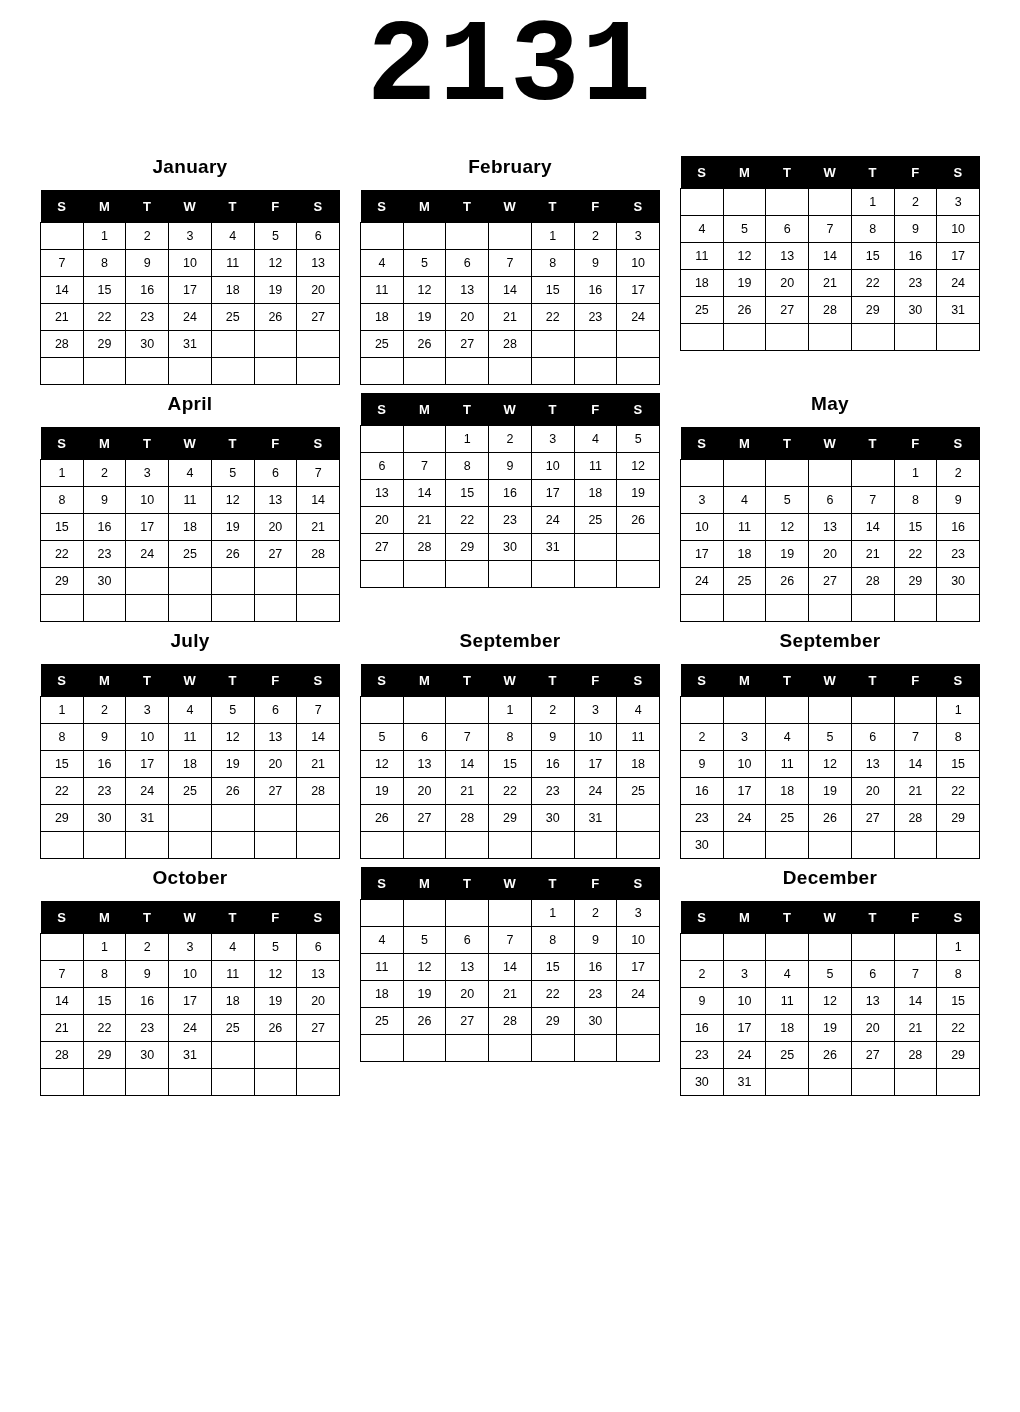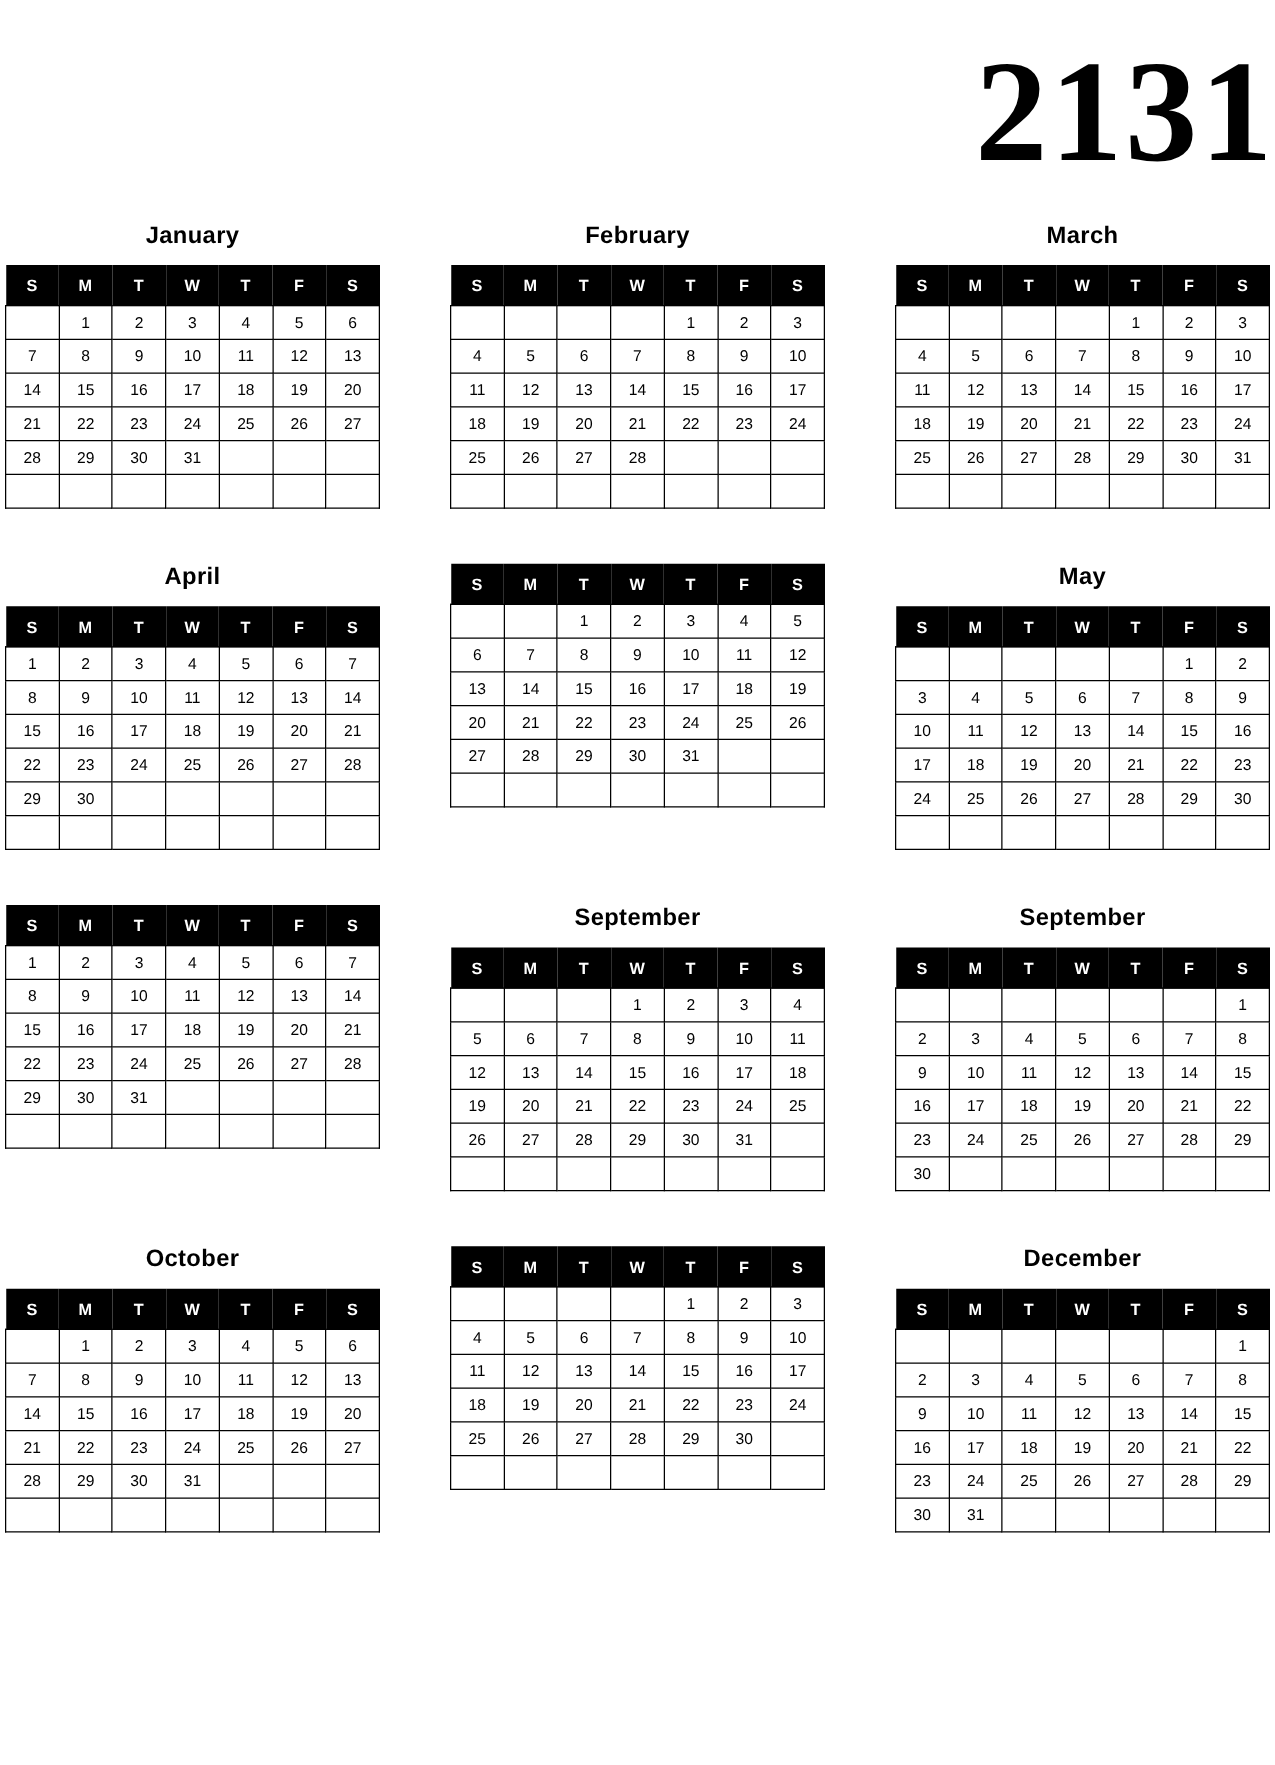--- a/index.html
+++ b/index.html
@@ -14,37 +14,36 @@
     color: #000000;
     overflow: hidden;
   }
   .page {
     position: relative;
     width: 1020px;
     height: 1412px;
     box-sizing: border-box;
   }
   .year-title {
-    text-align: right;
+    text-align: center;
     font-size: 116px;
     font-weight: bold;
     letter-spacing: 2px;
     line-height: 1;
-    margin: 32px 0 0 0;
+    margin: 10px 0 0 0;
     padding: 0;
-    font-family: Liberation Serif, serif;
+    font-family: Liberation Mono, monospace;
   }
   .calendar-grid {
     margin-top: 30px;
     display: grid;
     grid-template-columns: repeat(3, 320px);
     justify-content: center;
     column-gap: 0px;
     row-gap: 0px;
-    gap: 36px;
   }
   .month {
     width: 320px;
     padding: 0 10px;
     box-sizing: border-box;
     margin-bottom: 8px;
   }
   .month-name {
     text-align: center;
     font-size: 19px;
@@ -222,21 +221,20 @@
               <td></td>
               <td></td>
               <td></td>
               <td></td>
               <td></td>
             </tr>
           </tbody>
         </table>
       </div>
       <div class="month">
-        <div class="month-name">March</div>
         <table class="month-table">
           <thead>
             <tr>
               <th>S</th>
               <th>M</th>
               <th>T</th>
               <th>W</th>
               <th>T</th>
               <th>F</th>
               <th>S</th>
@@ -509,20 +507,21 @@
               <td></td>
               <td></td>
               <td></td>
               <td></td>
               <td></td>
             </tr>
           </tbody>
         </table>
       </div>
       <div class="month">
+        <div class="month-name">July</div>
         <table class="month-table">
           <thead>
             <tr>
               <th>S</th>
               <th>M</th>
               <th>T</th>
               <th>W</th>
               <th>T</th>
               <th>F</th>
               <th>S</th>

